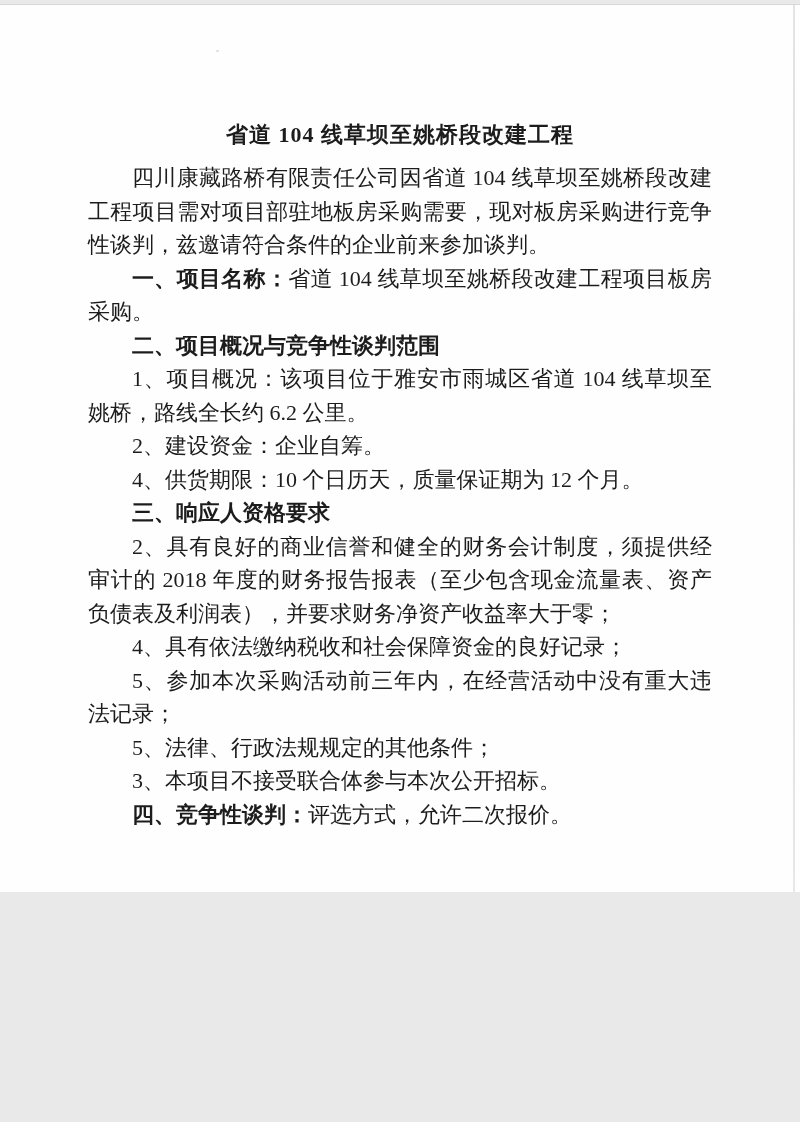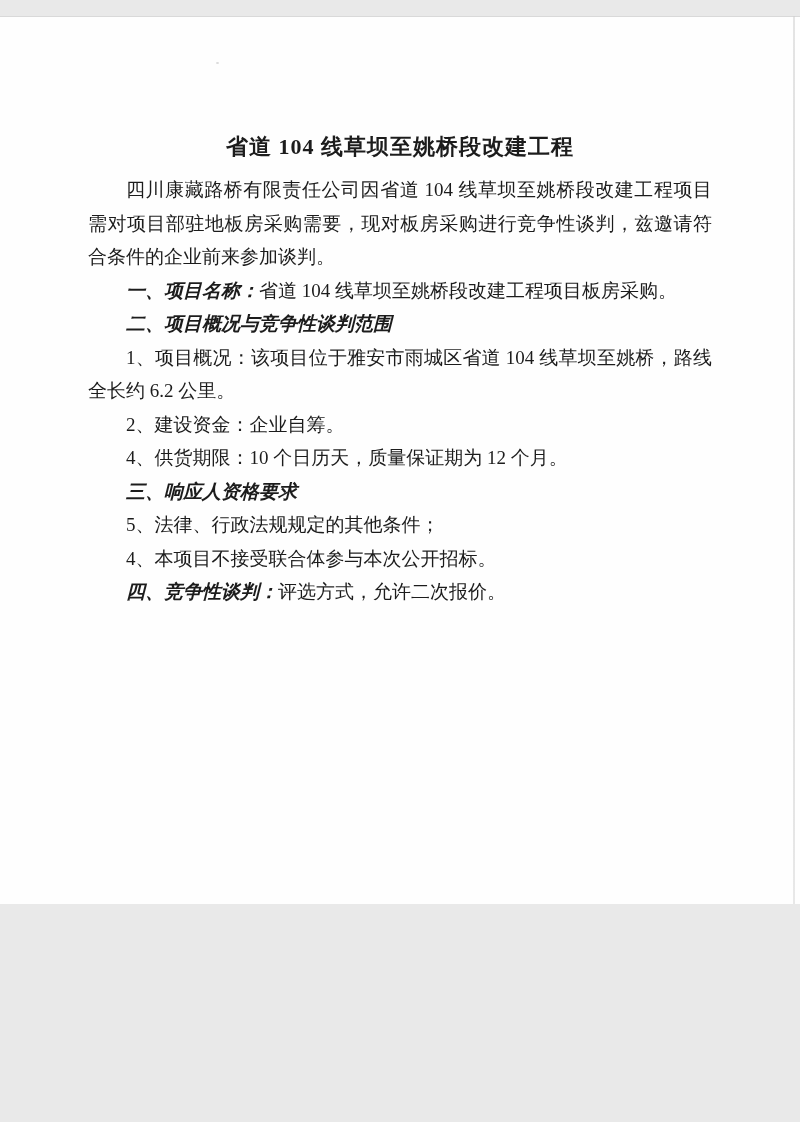--- a/index.html
+++ b/index.html
@@ -1,20 +1,20 @@
 <!DOCTYPE html>
 <html><head>
 <meta charset="utf-8">
 <style>
   html,body { margin:0; padding:0; background:#e9e9e9; }
   .page {
     position: relative;
     width: 800px;
     height: 888px;
-    margin: 16px auto;
+    margin: 4px auto;
     background: #fefefe;
     overflow: hidden;
     font-family: "Liberation Serif", "DejaVu Serif", serif;
     color: #1c1c1c;
     box-sizing: border-box;
   }
   .scan-edge-right {
     position: absolute;
     top: 0; right: 5px;
     width: 2px; height: 100%;
@@ -38,28 +38,28 @@
   .doc-title {
     font-size: 22px;
     font-weight: bold;
     text-align: center;
     line-height: 43px;
     letter-spacing: 1px;
   }
   .doc-body { margin-top: 5px; }
   .doc-body p {
     margin: 0;
-    font-size: 19px;
+    font-size: 22px;
     line-height: 33.5px;
     text-align: justify;
     text-justify: inter-ideograph;
     text-indent: 2em;
     word-break: break-all;
   }
-  .doc-body p b { font-weight: bold; font-style: italic; }
+  .doc-body p b { font-weight: bold; }
 </style>
 </head>
 <body>
 
 <div class="page">
   <div class="scan-edge-top"></div>
   <div class="scan-edge-right"></div>
   <div class="speck speck-1"></div>
   <div class="speck speck-2"></div>
 
@@ -78,24 +78,27 @@
 
 
         <p><span>2、建设资金：企业自筹。</span></p>
 
         <p><span>4、供货期限：10 个日历天，质量保证期为 12 个月。</span></p>
 
 
         <p><b>三、响应人资格要求</b><span></span></p>
 
 
+        <p><span>2、具有良好的商业信誉和健全的财务会计制度，须提供经审计的 2018 年度的财务报告报表（至少包含现金流量表、资产负债表及利润表），并要求财务净资产收益率大于零；</span></p>
 
 
+        <p><span>4、具有依法缴纳税收和社会保障资金的良好记录；</span></p>
 
+        <p><span>5、参加本次采购活动前三年内，在经营活动中没有重大违法记录；</span></p>
 
         <p><span>5、法律、行政法规规定的其他条件；</span></p>
 
-        <p><span>4、本项目不接受联合体参与本次公开招标。</span></p>
+        <p><span>3、本项目不接受联合体参与本次公开招标。</span></p>
 
         <p><b>四、竞争性谈判：</b><span>评选方式，允许二次报价。</span></p>
       </div>
   </div>
 </div>
 
 </body></html>

